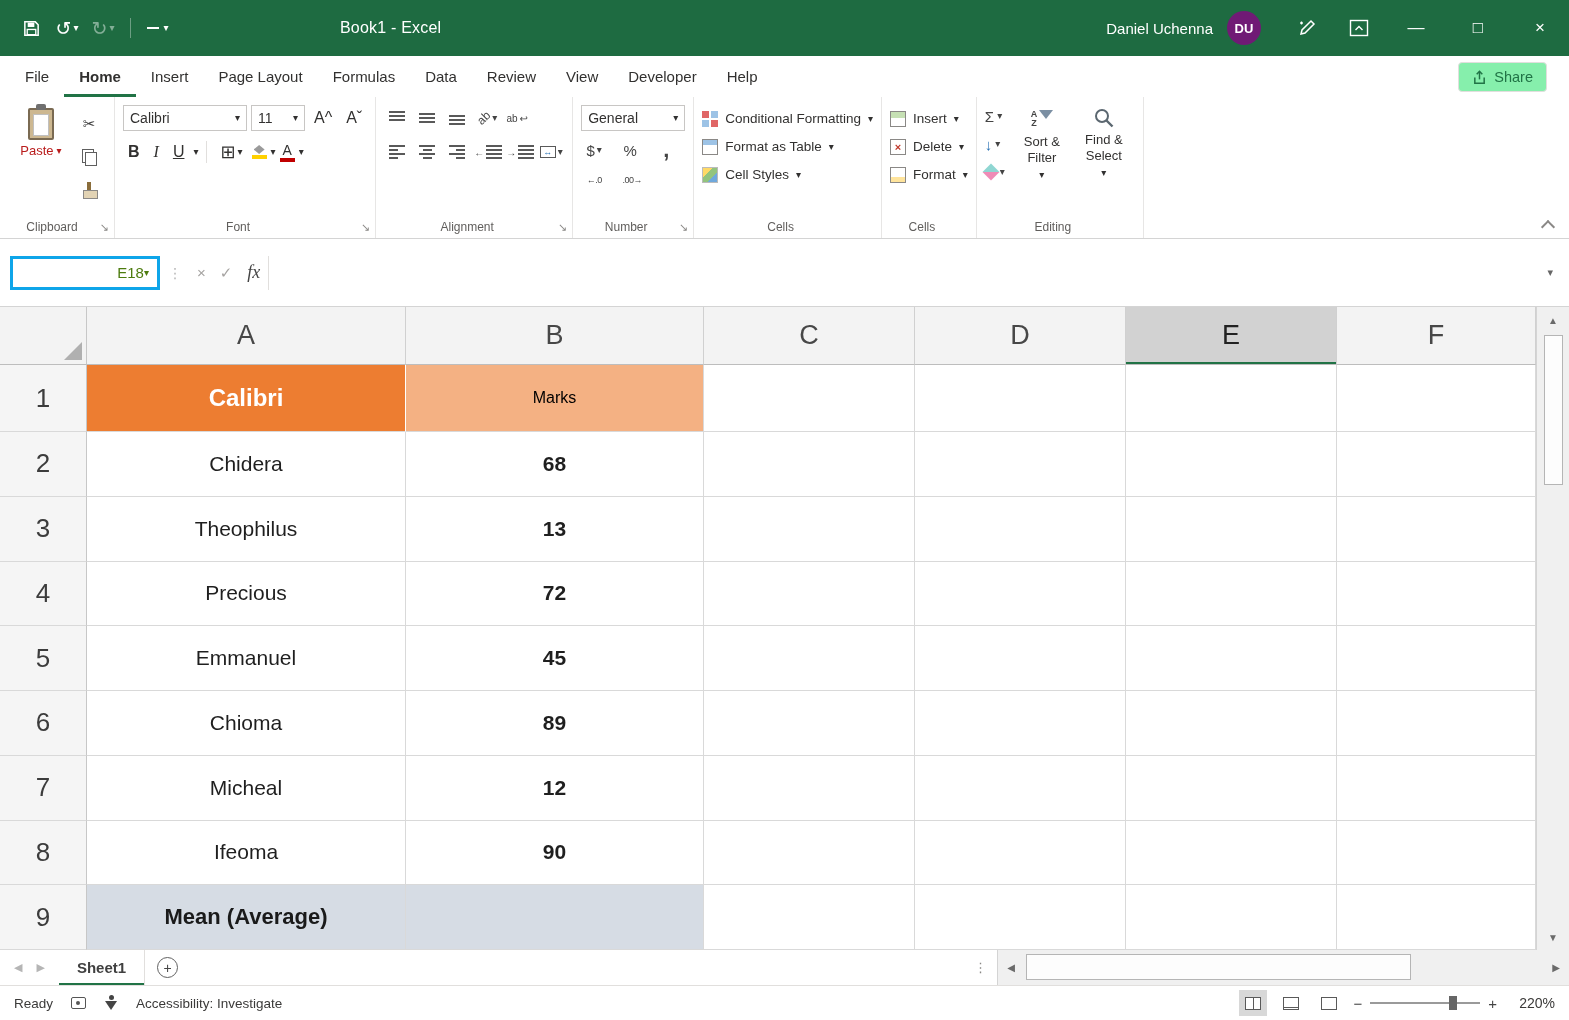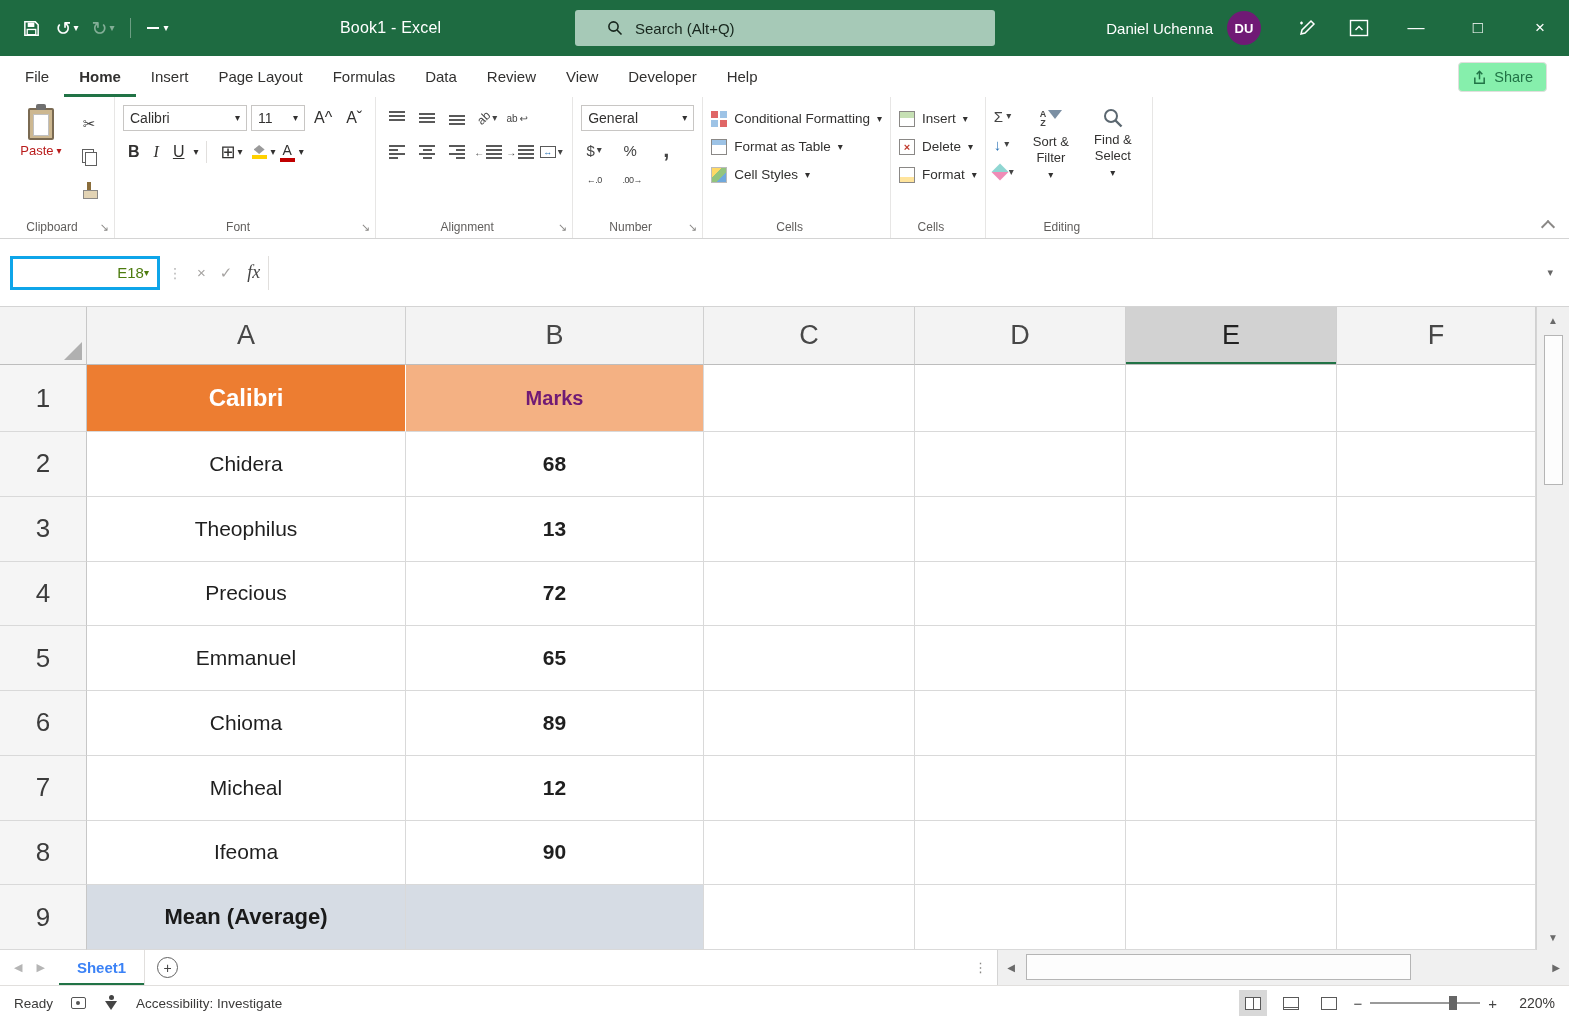--- a/index.html
+++ b/index.html
@@ -118,32 +118,32 @@
   .grid-wrap { height:643px; display:flex; flex:0 0 auto; background:#fff; }
   .sheet { width:1536px; height:643px; display:grid; grid-template-columns:87px 319px 298px 211px 211px 211px 199px; grid-template-rows:58px 67px repeat(8,64.75px); }
   .ch { background:#f3f3f3; border-right:1px solid #d0d0d0; border-bottom:1px solid #bdbdbd; display:flex; align-items:center; justify-content:center; font-size:27px; color:#474747; cursor:pointer; }
   .ch.sel { background:#d2d2d2; box-shadow: inset 0 -2px 0 #217346; color:#222; }
   .corner { background:#f3f3f3; border-right:1px solid #c7c7c7; border-bottom:1px solid #bdbdbd; position:relative; cursor:pointer; }
   .corner::after { content:""; position:absolute; right:4px; bottom:4px; border-left:18px solid transparent; border-bottom:18px solid #b0b0b0; }
   .rh { background:#f5f5f5; border-right:1px solid #c7c7c7; border-bottom:1px solid #d9d9d9; display:flex; align-items:center; justify-content:center; font-size:26px; color:#3c3c3c; cursor:pointer; }
   .cell { background:#fff; border-right:1px solid #d9d9d9; border-bottom:1px solid #d9d9d9; display:flex; align-items:center; justify-content:center; font-size:21px; color:#1f1f1f; cursor:cell; }
   .cell.mark { font-weight:bold; }
   .cell.h-students { background:#ED7D31; color:#fff; font-weight:bold; font-size:24px; border-right-color:#fff; }
-  .cell.h-marks { background:#F4B183; color:#701a75; font-weight:bold; font-size:20px; }
+  .cell.h-marks { background:#F4B183; color:#000000; font-weight:normal; font-size:16px; }
   .cell.footer { background:#D6DCE4; font-weight:bold; font-size:22px; color:#1a1a1a; }
   .vscroll { width:33px; height:643px; background:#f0f0f0; border-left:1px solid #d4d4d4; display:flex; flex-direction:column; align-items:center; }
   .varrow { height:26px; width:100%; display:flex; align-items:center; justify-content:center; color:#6a6a6a; font-size:10px; cursor:pointer; }
   .vthumb { width:19px; height:150px; background:#fdfdfd; border:1px solid #b5b5b5; margin-top:2px; cursor:grab; }
   .vspacer { flex:1; }
 
   
   .tabbar { height:36px; background:#fff; border-bottom:1px solid #e1dfdd; display:flex; align-items:stretch; flex:0 0 auto; }
   .tabnav { display:flex; align-items:center; gap:14px; padding:0 14px; color:#b5b5b5; font-size:11px; }
   .tabnav span { cursor:pointer; }
-  .sheet-tab { display:flex; align-items:center; padding:0 18px; font-size:15px; font-weight:bold; color:#3b82f6; box-shadow: inset 0 -2px 0 #217346; border-right:1px solid #e1dfdd; cursor:pointer; }
+  .sheet-tab { display:flex; align-items:center; padding:0 18px; font-size:15px; font-weight:bold; color:#404040; box-shadow: inset 0 -2px 0 #217346; border-right:1px solid #e1dfdd; cursor:pointer; }
   .add-sheet { width:21px; height:21px; border:1.5px solid #616161; border-radius:50%; display:flex; align-items:center; justify-content:center; font-size:14px; color:#444; margin:auto 0 auto 12px; cursor:pointer; }
   .hdots { margin-left:auto; display:flex; align-items:center; color:#8a8886; font-size:13px; padding:0 10px; cursor:grab; }
   .hscroll { width:572px; display:flex; align-items:stretch; background:#f0f0f0; border-left:1px solid #d4d4d4; }
   .harrow { width:26px; display:flex; align-items:center; justify-content:center; color:#6a6a6a; font-size:10px; cursor:pointer; }
   .htrack { flex:1; position:relative; }
   .hthumb { position:absolute; left:2px; top:4px; height:26px; width:385px; background:#fdfdfd; border:1px solid #b5b5b5; cursor:grab; }
 
   
   .statusbar { height:34px; background:#fff; display:flex; align-items:center; padding:0 14px; font-size:13.5px; color:#3b3a39; gap:18px; flex:0 0 auto; }
   .sb-ico { display:inline-flex; align-items:center; justify-content:center; cursor:pointer; }
@@ -186,27 +186,20 @@
         <span class="g">↻</span>
         <span class="chev">▾</span>
       </span>
       <span class="qat-sep"></span>
       <span class="tbtn">
         <span class="qa-line"></span>
         <span class="chev">▾</span>
       </span>
     </div>
     <div class="tb-title">Book1  -  Excel</div>
-    <div class="searchbox">
-      <svg width="16" height="16" viewBox="0 0 16 16">
-          <circle cx="6.5" cy="6.5" r="4.6" fill="none" stroke="#17261d" stroke-width="1.6"></circle>
-          <line x1="10" y1="10" x2="14.5" y2="14.5" stroke="#17261d" stroke-width="1.6"></line>
-        </svg>
-      <span>Search (Alt+Q)</span>
-    </div>
     <div class="tb-right">
       <span class="user">Daniel Uchenna</span>
       <span class="avatar">
           <span>DU</span>
         </span>
       <span class="tbtn">
         <svg width="20" height="20" viewBox="0 0 20 20">
             <path d="M4 16l1-4 9-9 3 3-9 9z" fill="none" stroke="#fff" stroke-width="1.5"></path>
             <line x1="3" y1="5" x2="6" y2="5" stroke="#fff" stroke-width="1.3"></line>
             <line x1="4.5" y1="3.5" x2="4.5" y2="6.5" stroke="#fff" stroke-width="1.3"></line>
@@ -359,21 +352,21 @@
             </span>
         </div>
       </div>
       <span class="rgroup-label">Alignment</span>
       <span class="launcher">↘</span>
     </div>
 
     <div class="rgroup">
       <div class="col">
         <div class="rrow">
-          <div class="select" style="width:113px">
+          <div class="select" style="width:104px">
             <span>General</span>
             <span class="chev">▾</span>
           </div>
         </div>
         <div class="rrow" style="margin-top:4px; gap:10px">
           <span class="ricon">
               <span>$</span>
               <span class="chev">▾</span>
             </span>
           <span class="ricon">
@@ -531,21 +524,21 @@
       <div class="rh">4</div>
       <div class="cell">Precious</div>
       <div class="cell mark">72</div>
       <div class="cell"></div>
       <div class="cell"></div>
       <div class="cell"></div>
       <div class="cell"></div>
 
       <div class="rh">5</div>
       <div class="cell">Emmanuel</div>
-      <div class="cell mark">65</div>
+      <div class="cell mark">45</div>
       <div class="cell"></div>
       <div class="cell"></div>
       <div class="cell"></div>
       <div class="cell"></div>
 
       <div class="rh">6</div>
       <div class="cell">Chioma</div>
       <div class="cell mark">89</div>
       <div class="cell"></div>
       <div class="cell"></div>

